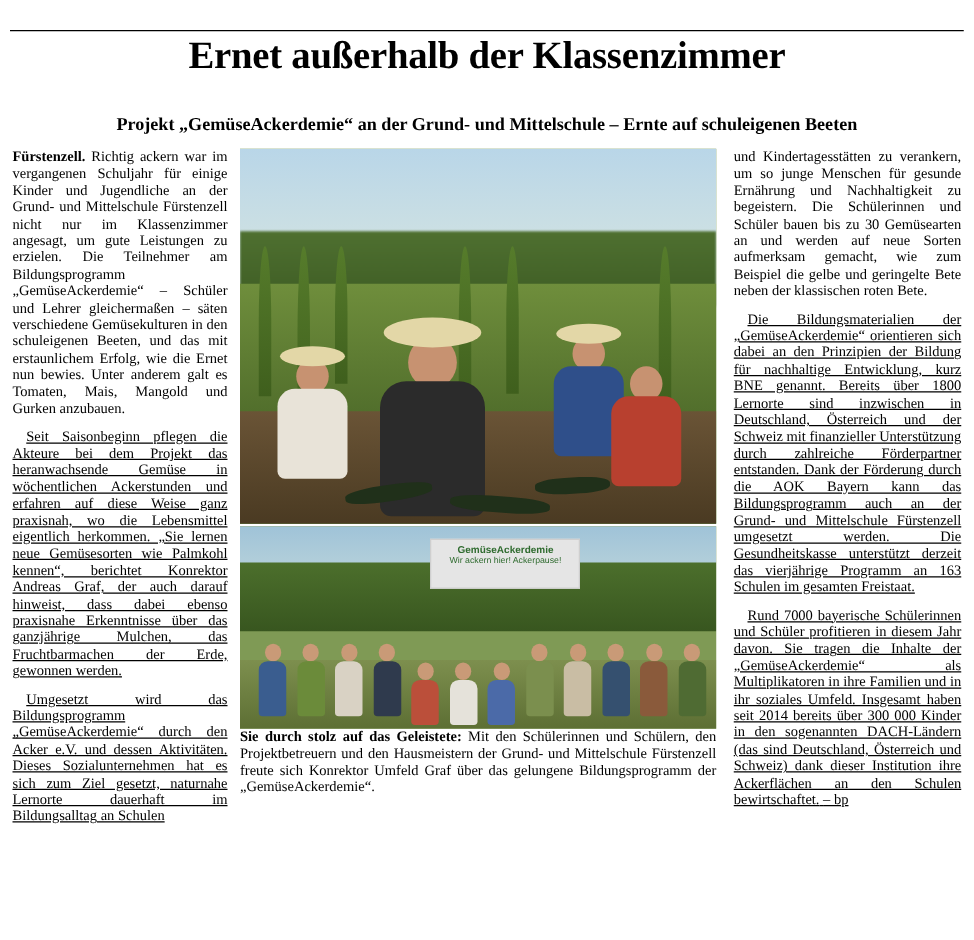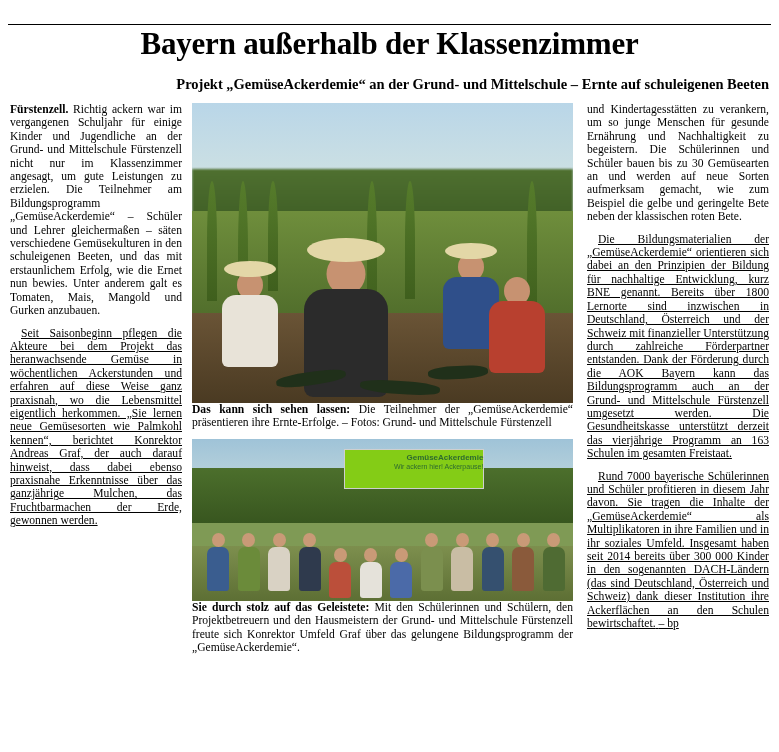--- a/index.html
+++ b/index.html
@@ -32,24 +32,24 @@
   .headline {
     text-align: center;
     font-size: 31px;
     font-weight: bold;
     letter-spacing: -0.2px;
     margin: 18px 0 0 0;
     padding-top: 8px;
     font-family: "Liberation Serif", serif;
   }
   .subhead {
-    text-align: right;
+    text-align: center;
     font-size: 14.5px;
     font-weight: bold;
-    margin: 14px 0 10px 0;
+    margin: 30px 0 10px 0;
     font-family: "Liberation Serif", serif;
   }
   .columns {
     position: relative;
     display: flex;
     gap: 0;
     align-items: flex-start;
   }
   .col {
     box-sizing: border-box;
@@ -184,55 +184,56 @@
     height: 13px;
   }
   
   .g-sky { position:absolute; left:0; right:0; top:0; height:46%; background:linear-gradient(#9fc3d8,#cfe0dd); }
   .g-trees { position:absolute; left:0; right:0; top:18%; height:34%; background:linear-gradient(#4c6f2c,#38561f); }
   .g-ground { position:absolute; left:0; right:0; bottom:0; height:34%; background:linear-gradient(#7d8f4e,#5d6f34); }
   .banner {
     position: absolute;
     left: 40%;
     top: 6%;
-    width: 140px;
+    width: 120px;
     height: 40px;
-    background: #84cc16;
+    background: #e5e5e5;
     border: 1px solid #cfcfcf;
     font-size: 7px;
     color: #2f6b2f;
-    text-align: right;
+    text-align: center;
     line-height: 9px;
     padding-top: 3px;
     box-sizing: border-box;
     font-family: "Liberation Sans", sans-serif;
   }
   .banner b { display:block; font-size: 8px; }
   .gp {
     position: absolute;
     bottom: 6%;
     width: 22px;
   }
   .gp .gh { width: 13px; height: 14px; border-radius: 50%; background: #c99a77; margin: 0 auto; }
   .gp .gb { width: 22px; height: 44px; border-radius: 7px 7px 3px 3px; margin: 0 auto; }
 </style>
 </head>
 <body>
 
 <div class="page">
   <div class="rule-top"></div>
 
-  <h1 class="headline">Bayern außerhalb der Klassenzimmer</h1>
+  <h1 class="headline">Ernet außerhalb der Klassenzimmer</h1>
   <h2 class="subhead">Projekt „GemüseAckerdemie“ an der Grund- und Mittelschule – Ernte auf schuleigenen Beeten</h2>
 
   <div class="columns">
 
     <div class="col col-left">
       <p><span class="lead-in">Fürstenzell.</span> <span>Richtig ackern war im vergangenen Schuljahr für einige Kinder und Jugendliche an der Grund- und Mittelschule Fürstenzell nicht nur im Klassenzimmer angesagt, um gute Leistungen zu erzielen. Die Teilnehmer am Bildungsprogramm „GemüseAckerdemie“ – Schüler und Lehrer gleichermaßen – säten verschiedene Gemüsekulturen in den schuleigenen Beeten, und das mit erstaunlichem Erfolg, wie die Ernet nun bewies. Unter anderem galt es Tomaten, Mais, Mangold und Gurken anzubauen.</span></p>
       <p class="indent">Seit Saisonbeginn pflegen die Akteure bei dem Projekt das heranwachsende Gemüse in wöchentlichen Ackerstunden und erfahren auf diese Weise ganz praxisnah, wo die Lebensmittel eigentlich herkommen. „Sie lernen neue Gemüsesorten wie Palmkohl kennen“, berichtet Konrektor Andreas Graf, der auch darauf hinweist, dass dabei ebenso praxisnahe Erkenntnisse über das ganzjährige Mulchen, das Fruchtbarmachen der Erde, gewonnen werden.</p>
+      <p class="indent">Umgesetzt wird das Bildungsprogramm „GemüseAckerdemie“ durch den Acker e.V. und dessen Aktivitäten. Dieses Sozialunternehmen hat es sich zum Ziel gesetzt, naturnahe Lernorte dauerhaft im Bildungsalltag an Schulen</p>
     </div>
 
     <div class="col col-mid">
 
       <div class="photo photo-1">
         <div class="sky"></div>
         <div class="treeline"></div>
         <div class="field"></div>
         <div class="soil"></div>
         <div class="maize" style="left:4%;"></div>
@@ -258,24 +259,20 @@
         </div>
         <div class="person p-right2">
           <div class="head"></div>
           <div class="body"></div>
         </div>
         <div class="zucchini" style="left:22%; bottom:6%; width:70px; transform:rotate(-8deg);"></div>
         <div class="zucchini" style="left:44%; bottom:3%; width:80px; transform:rotate(4deg);"></div>
         <div class="zucchini" style="left:62%; bottom:8%; width:60px; transform:rotate(-3deg);"></div>
       </div>
 
-      <p class="caption">
-        <b>Das kann sich sehen lassen:</b><span> Die Teilnehmer der „GemüseAckerdemie“ präsentieren ihre Ernte-Erfolge.</span>
-        <span class="credit">– Fotos: Grund- und Mittelschule Fürstenzell</span>
-      </p>
 
       <div class="photo photo-2">
         <div class="g-sky"></div>
         <div class="g-trees"></div>
         <div class="g-ground"></div>
         <div class="banner">
           <b>GemüseAckerdemie</b>
           <span>Wir ackern hier! Ackerpause!</span>
         </div>
         <div class="gp" style="left:4%;">

